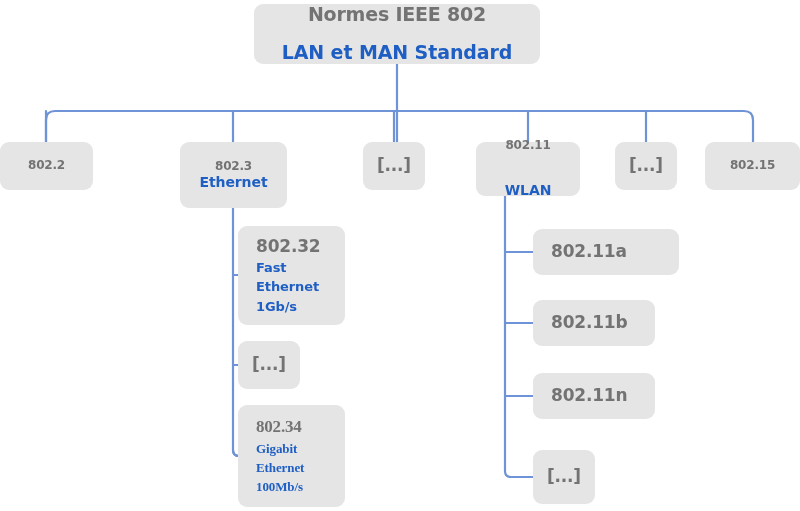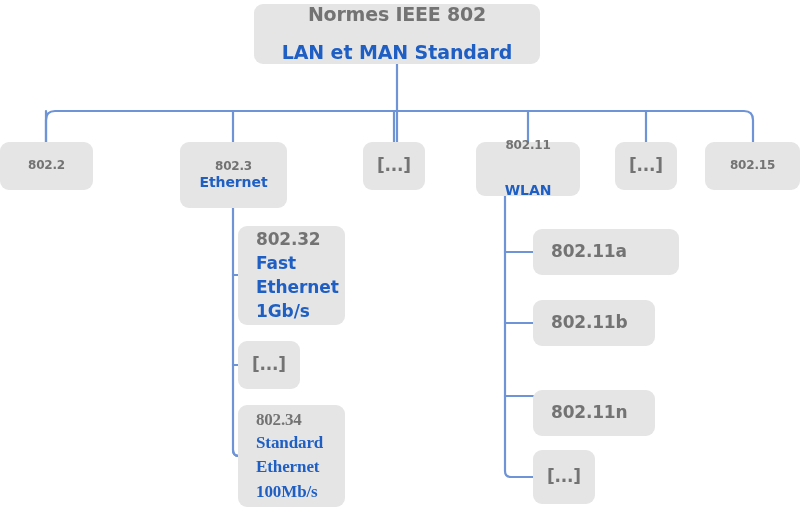--- a/index.html
+++ b/index.html
@@ -63,26 +63,26 @@
 
   .lvl2 .node-title { font-size: 12px; }
   .lvl2 .node-sub   { font-size: 14px; margin-top: 1px; }
   .dots .node-title { font-size: 17px; }
 
   
   #node-802-32 { left: 238px; top: 226px; width: 107px; height: 99px; padding: 0 0 0 18px; }
   #node-dots-c { left: 238px; top: 341px; width: 62px;  height: 48px; }
   #node-802-34 { left: 238px; top: 405px; width: 107px; height: 102px; padding: 0 0 0 18px; font-family: Liberation Serif, serif; }
   #node-802-32 .node-title, #node-802-34 .node-title { font-size: 17px; }
-  #node-802-32 .node-sub,  #node-802-34 .node-sub  { font-size: 17px; margin-top: 4px; }
+  #node-802-32 .node-sub,  #node-802-34 .node-sub  { font-size: 13px; margin-top: 4px; }
 
   
   #node-802-11a { left: 533px; top: 229px; width: 146px; height: 46px; padding: 14px 18px; }
   #node-802-11b { left: 533px; top: 300px; width: 122px; height: 46px; padding: 0 18px; }
-  #node-802-11n { left: 533px; top: 390px; width: 122px; height: 46px; padding: 0 18px; }
+  #node-802-11n { left: 533px; top: 373px; width: 122px; height: 46px; padding: 0 18px; }
   #node-dots-d  { left: 533px; top: 450px; width: 62px;  height: 54px; }
   .lvl3b .node-title { font-size: 17px; }
 </style>
 </head>
 <body>
 
 <div id="diagram-root">
 
   <svg id="connector-layer" viewBox="0 0 800 511" width="800" height="511" xmlns="http://www.w3.org/2000/svg">
     <g fill="none" stroke="#6e93d6" stroke-width="2.2" stroke-linecap="round">
@@ -145,21 +145,21 @@
     <div class="node-sub">Ethernet</div>
     <div class="node-sub">1Gb/s</div>
   </div>
 
   <div class="node center dots" id="node-dots-c">
     <div class="node-title">[...]</div>
   </div>
 
   <div class="node leftal" id="node-802-34">
     <div class="node-title">802.34</div>
-    <div class="node-sub">Standard</div>
+    <div class="node-sub">Gigabit</div>
     <div class="node-sub">Ethernet</div>
     <div class="node-sub">100Mb/s</div>
   </div>
 
   <div class="node leftal lvl3b" id="node-802-11a">
     <div class="node-title">802.11a</div>
   </div>
 
   <div class="node leftal lvl3b" id="node-802-11b">
     <div class="node-title">802.11b</div>

